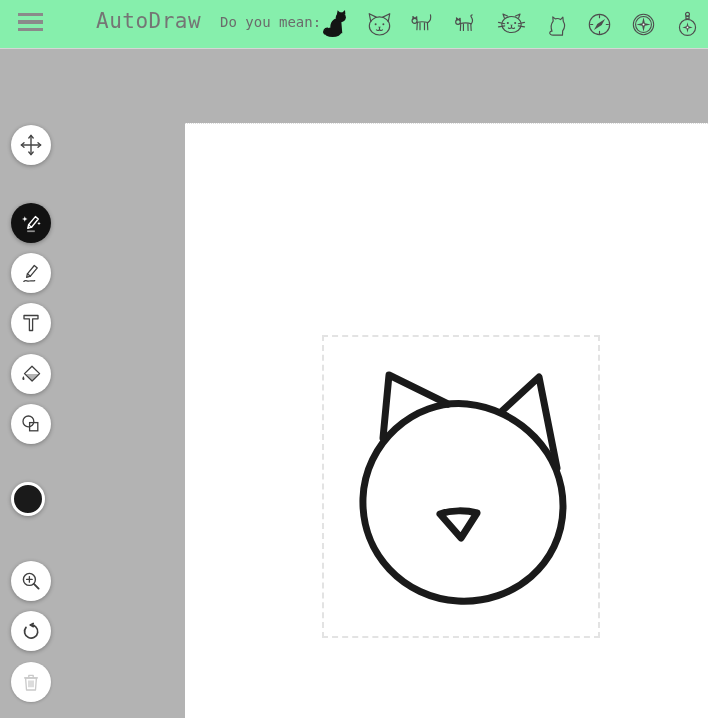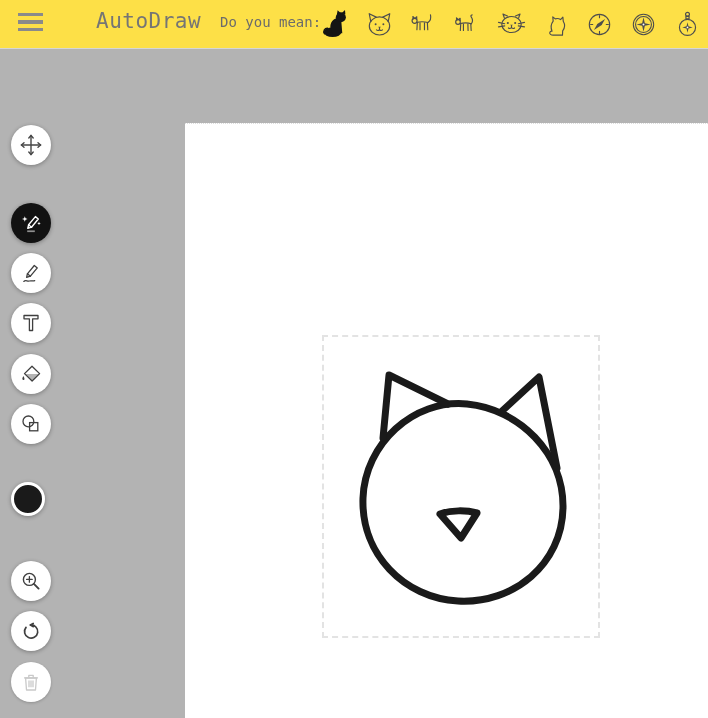--- a/index.html
+++ b/index.html
@@ -197,21 +197,21 @@
         <circle cx="16" cy="19" r="8.3"></circle>
         <circle cx="16" cy="5.4" r="2"></circle>
         <rect x="14.4" y="7.6" width="3.2" height="2.6"></rect>
       </g>
       <path d="M16 13.6 L17 17.9 L21.4 19 L17 20.1 L16 24.4 L15 20.1 L10.6 19 L15 17.9 Z" fill="#4d4d4d"></path>
       <circle cx="16" cy="19" r="0.9" fill="#ffffff"></circle>
     </symbol>
   </defs>
 </svg>
 
-<header class="topbar" style="background: #fde047;">
+<header class="topbar" style="background: #86efac;">
   <button class="hamburger">
     <div class="bar"></div>
     <div class="bar"></div>
     <div class="bar"></div>
   </button>
   <div class="app-title" style="color: rgb(117, 117, 117);">AutoDraw</div>
   <div class="suggest-label">Do you mean:</div>
   <div class="suggestions" id="suggestions">
       <button class="sug" title="cat silhouette">
         <svg viewBox="0 0 32 32">

